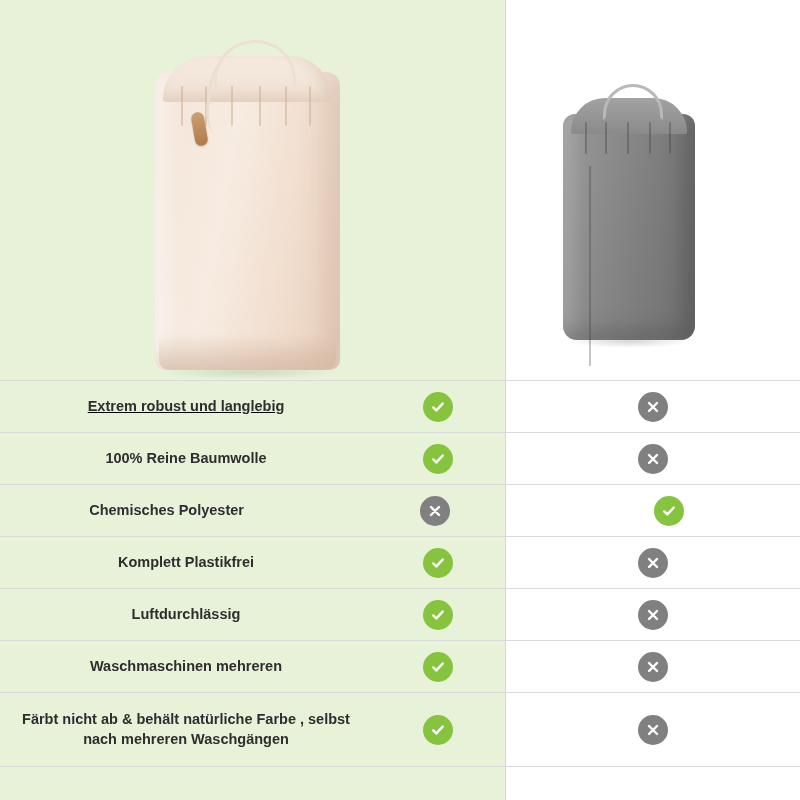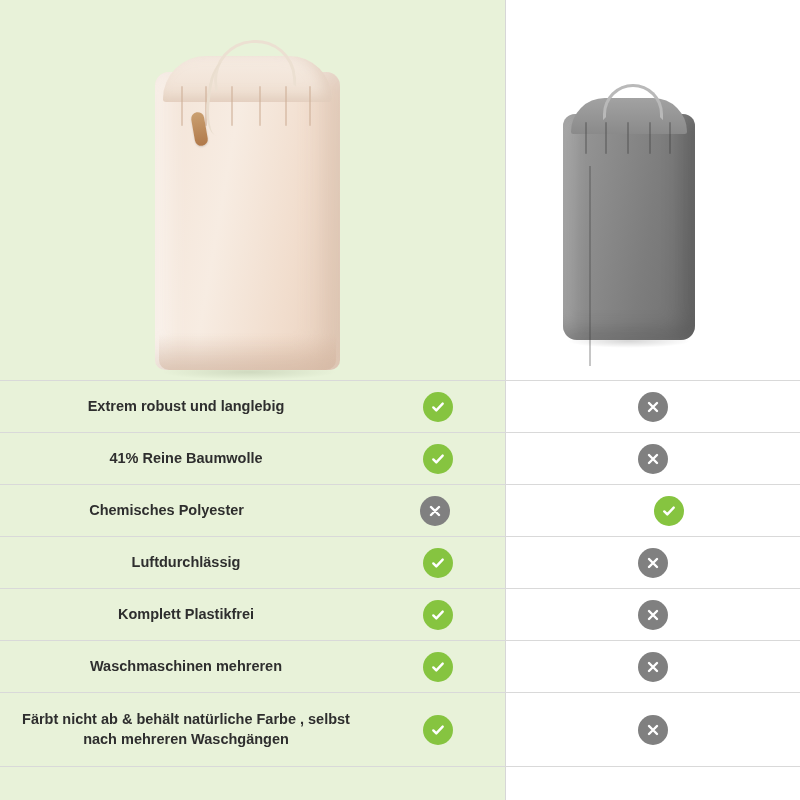--- a/index.html
+++ b/index.html
@@ -295,40 +295,40 @@
         <div class="gather" style="left:78px;"></div>
         <div class="gather" style="left:98px;"></div>
       </div>
       <div class="cord"></div>
     </div>
 
   </div>
 
   <div class="table">
 
+    <div class="row" style="height:52px;text-decoration:underline;">
+      <div class="cell-label">Extrem robust und langlebig</div>
+      <div class="cell-mark-left">
+        <span class="mark yes">
+          <svg width="16" height="16" viewBox="0 0 16 16">
+              <path d="M3.3 8.4l3 3 6.4-6.8" fill="none" stroke="#ffffff" stroke-width="2.4" stroke-linecap="round" stroke-linejoin="round"></path>
+            </svg>
+        </span>
+      </div>
+      <div class="cell-mark-right">
+        <span class="mark no">
+          <svg width="14" height="14" viewBox="0 0 14 14">
+              <path d="M3 3l8 8M11 3l-8 8" fill="none" stroke="#ffffff" stroke-width="2.4" stroke-linecap="round"></path>
+            </svg>
+        </span>
+      </div>
+    </div>
+
     <div class="row" style="height:52px;">
-      <div class="cell-label">Extrem robust und langlebig</div>
-      <div class="cell-mark-left">
-        <span class="mark yes">
-          <svg width="16" height="16" viewBox="0 0 16 16">
-              <path d="M3.3 8.4l3 3 6.4-6.8" fill="none" stroke="#ffffff" stroke-width="2.4" stroke-linecap="round" stroke-linejoin="round"></path>
-            </svg>
-        </span>
-      </div>
-      <div class="cell-mark-right">
-        <span class="mark no">
-          <svg width="14" height="14" viewBox="0 0 14 14">
-              <path d="M3 3l8 8M11 3l-8 8" fill="none" stroke="#ffffff" stroke-width="2.4" stroke-linecap="round"></path>
-            </svg>
-        </span>
-      </div>
-    </div>
-
-    <div class="row" style="height:52px;">
-      <div class="cell-label">41% Reine Baumwolle</div>
+      <div class="cell-label">100% Reine Baumwolle</div>
       <div class="cell-mark-left">
         <span class="mark yes">
           <svg width="16" height="16" viewBox="0 0 16 16">
               <path d="M3.3 8.4l3 3 6.4-6.8" fill="none" stroke="#ffffff" stroke-width="2.4" stroke-linecap="round" stroke-linejoin="round"></path>
             </svg>
         </span>
       </div>
       <div class="cell-mark-right">
         <span class="mark no">
           <svg width="14" height="14" viewBox="0 0 14 14">
@@ -350,39 +350,39 @@
       <div class="cell-mark-right">
         <span class="mark yes">
           <svg width="16" height="16" viewBox="0 0 16 16">
               <path d="M3.3 8.4l3 3 6.4-6.8" fill="none" stroke="#ffffff" stroke-width="2.4" stroke-linecap="round" stroke-linejoin="round"></path>
             </svg>
         </span>
       </div>
     </div>
 
     <div class="row" style="height:52px;">
+      <div class="cell-label">Komplett Plastikfrei</div>
+      <div class="cell-mark-left">
+        <span class="mark yes">
+          <svg width="16" height="16" viewBox="0 0 16 16">
+              <path d="M3.3 8.4l3 3 6.4-6.8" fill="none" stroke="#ffffff" stroke-width="2.4" stroke-linecap="round" stroke-linejoin="round"></path>
+            </svg>
+        </span>
+      </div>
+      <div class="cell-mark-right">
+        <span class="mark no">
+          <svg width="14" height="14" viewBox="0 0 14 14">
+              <path d="M3 3l8 8M11 3l-8 8" fill="none" stroke="#ffffff" stroke-width="2.4" stroke-linecap="round"></path>
+            </svg>
+        </span>
+      </div>
+    </div>
+
+    <div class="row" style="height:52px;">
       <div class="cell-label">Luftdurchlässig</div>
-      <div class="cell-mark-left">
-        <span class="mark yes">
-          <svg width="16" height="16" viewBox="0 0 16 16">
-              <path d="M3.3 8.4l3 3 6.4-6.8" fill="none" stroke="#ffffff" stroke-width="2.4" stroke-linecap="round" stroke-linejoin="round"></path>
-            </svg>
-        </span>
-      </div>
-      <div class="cell-mark-right">
-        <span class="mark no">
-          <svg width="14" height="14" viewBox="0 0 14 14">
-              <path d="M3 3l8 8M11 3l-8 8" fill="none" stroke="#ffffff" stroke-width="2.4" stroke-linecap="round"></path>
-            </svg>
-        </span>
-      </div>
-    </div>
-
-    <div class="row" style="height:52px;">
-      <div class="cell-label">Komplett Plastikfrei</div>
       <div class="cell-mark-left">
         <span class="mark yes">
           <svg width="16" height="16" viewBox="0 0 16 16">
               <path d="M3.3 8.4l3 3 6.4-6.8" fill="none" stroke="#ffffff" stroke-width="2.4" stroke-linecap="round" stroke-linejoin="round"></path>
             </svg>
         </span>
       </div>
       <div class="cell-mark-right">
         <span class="mark no">
           <svg width="14" height="14" viewBox="0 0 14 14">

